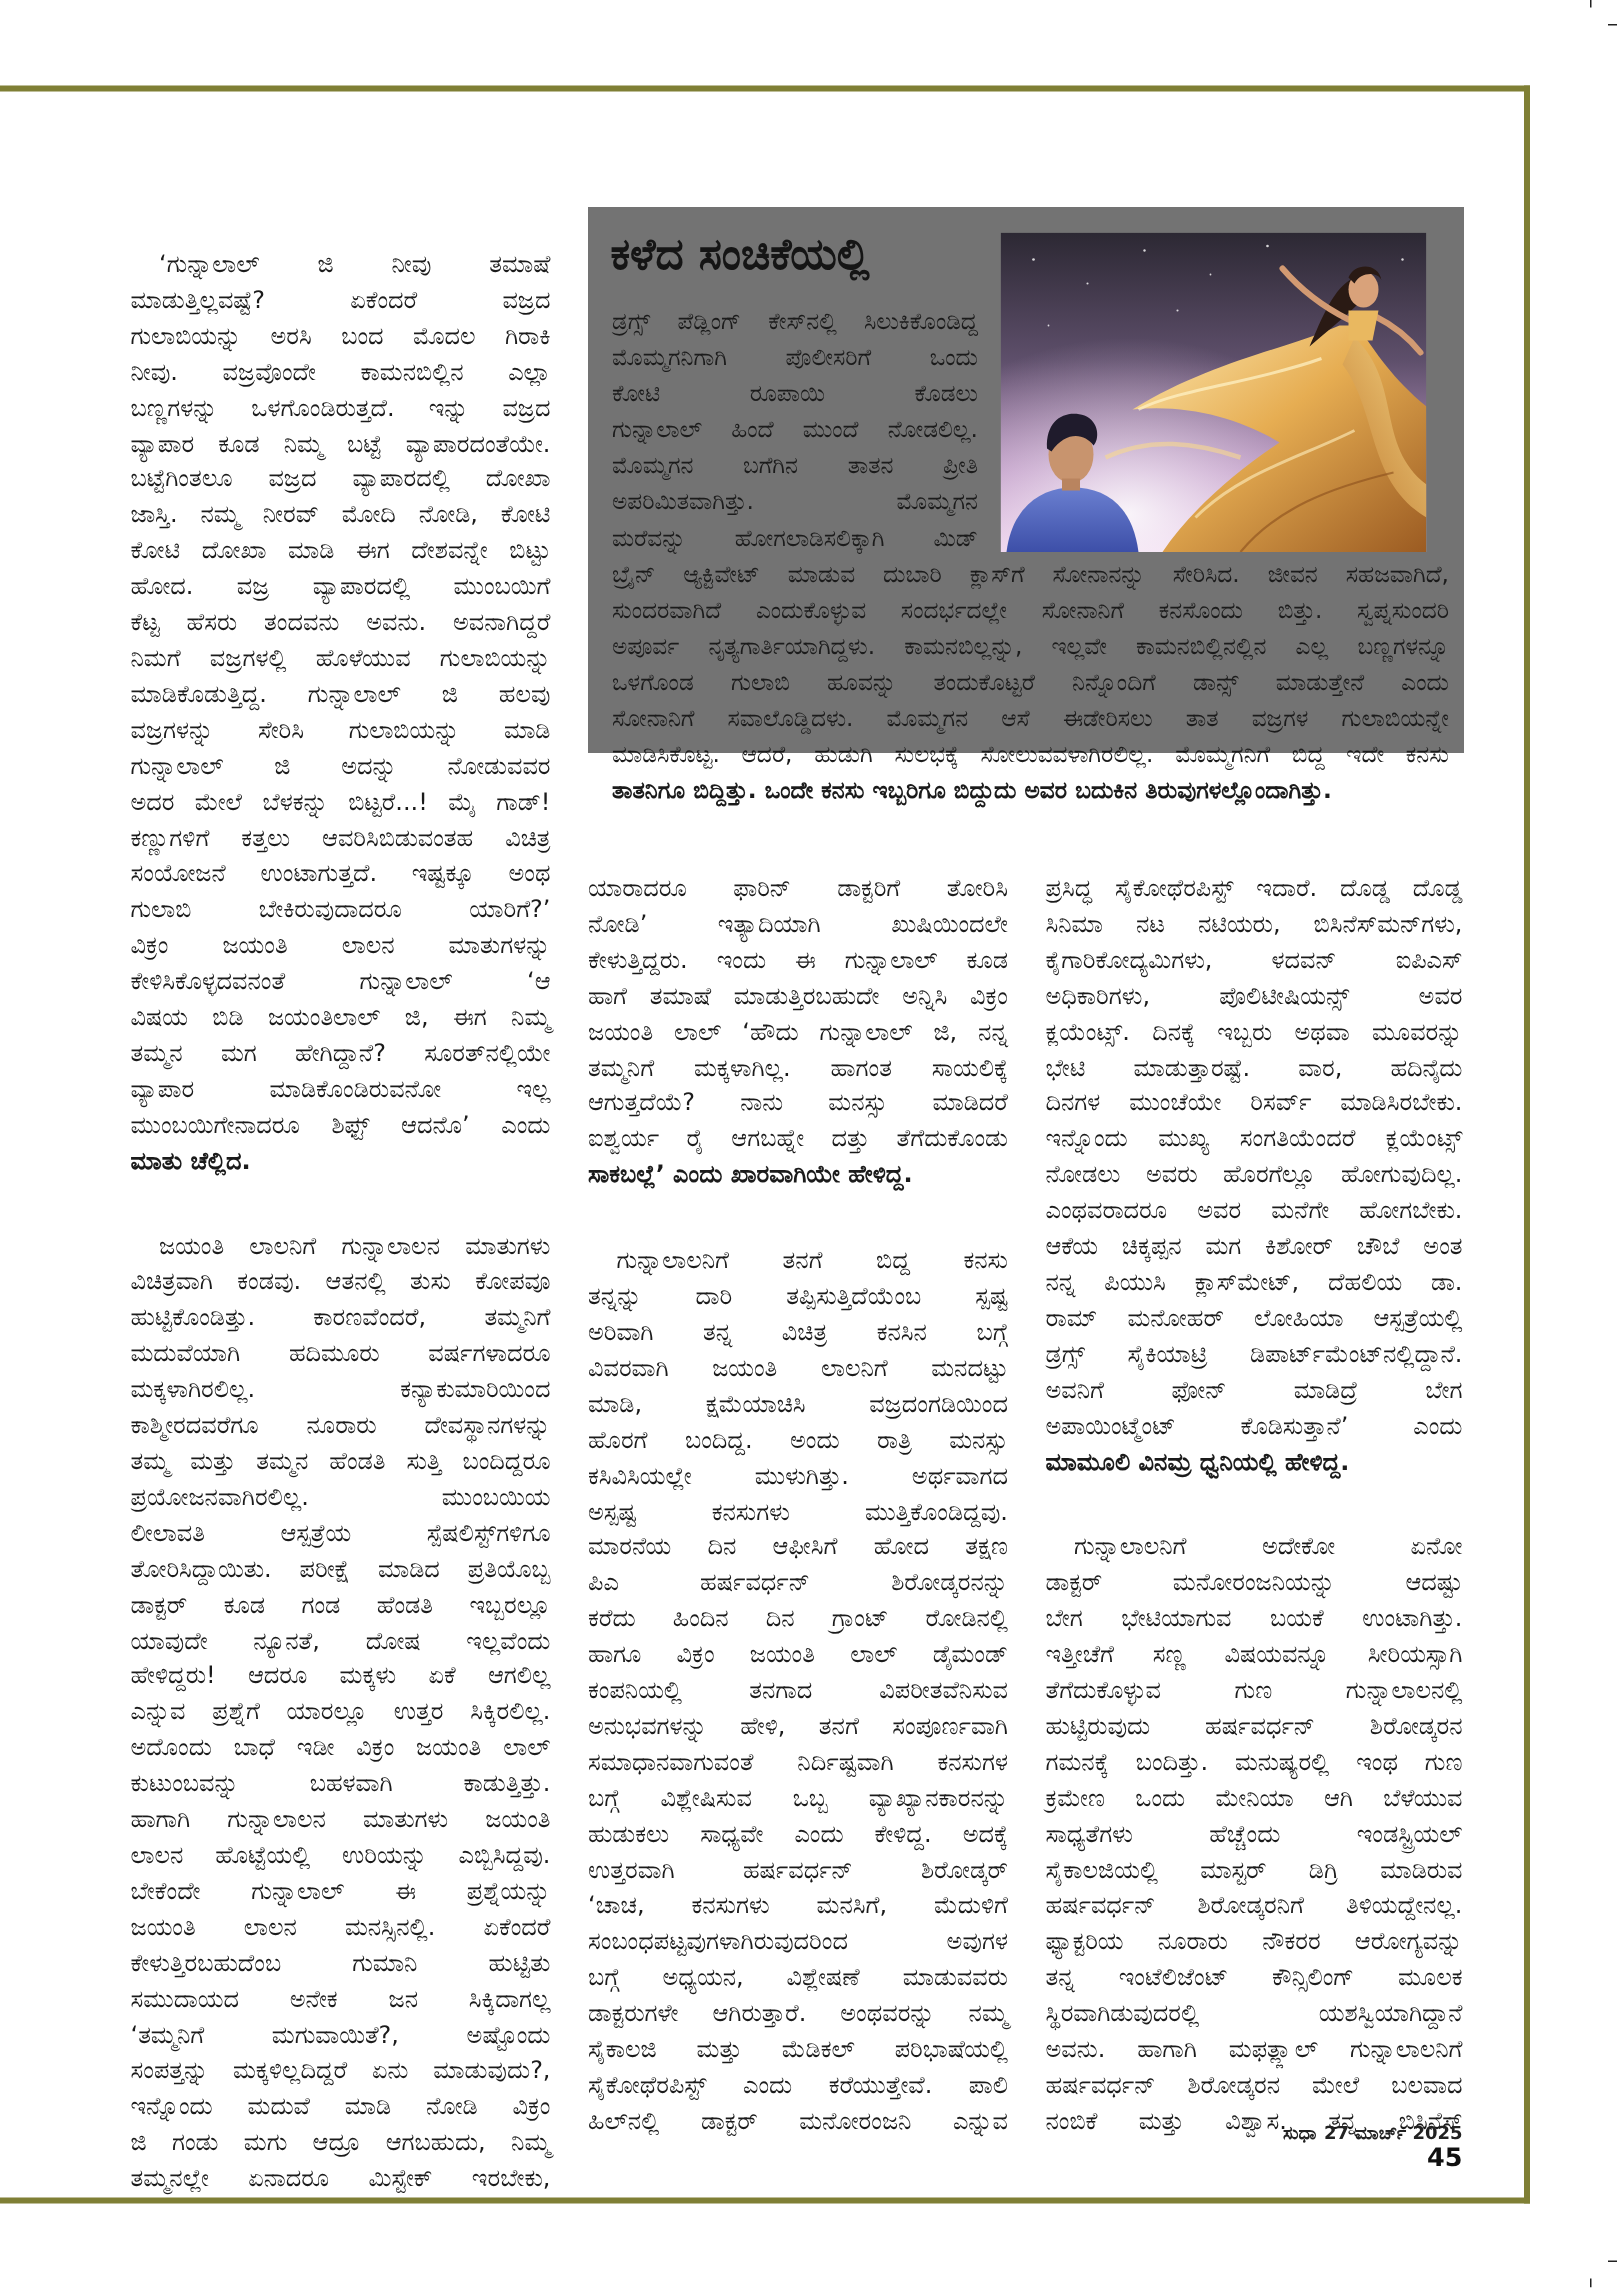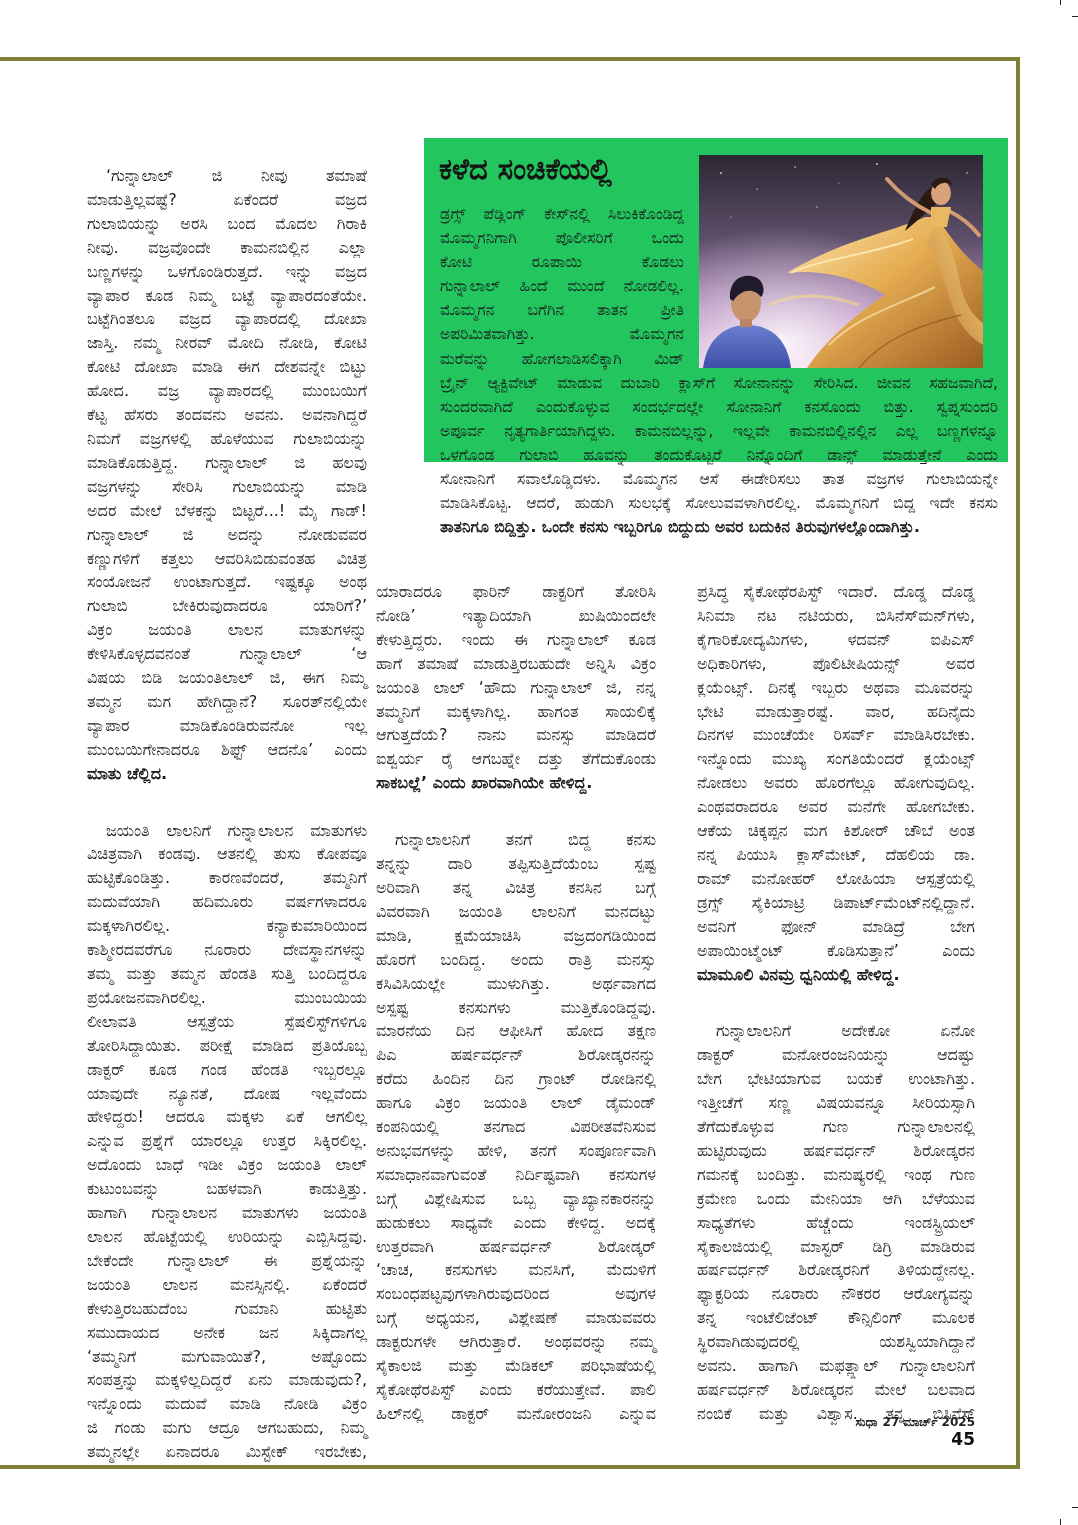--- a/index.html
+++ b/index.html
@@ -9,35 +9,34 @@
       font-family: "DejaVu Sans", sans-serif;
     }
     .rule { position: absolute; background: #7f7f35; }
     .rule-top { left: 0; top: 57px; width: 1020px; height: 4px; }
     .rule-right { left: 1016px; top: 57px; width: 4px; height: 1412px; }
     .rule-bottom { left: 0; top: 1465px; width: 1020px; height: 4px; }
     .crop { position: absolute; background: #222; }
 
     .col { position: absolute; width: 280px; }
     .col-left { left: 87px; top: 131px; }
-    .col-mid { left: 376px; top: 580px; }
+    .col-mid { left: 392px; top: 580px; }
     .col-right { left: 697px; top: 580px; width: 278px; }
 
     .ln {
       font-size: 16px; line-height: 23.9px;
       text-align: justify; text-align-last: justify;
       white-space: normal;
     }
     .ln.ind { text-indent: 19px; margin-top: 33px; }
     .ln.end { text-align-last: left; font-weight: bold; }
 
     .recap {
-      position: absolute; left: 392px; top: 138px; width: 584px; height: 324px;
-      background: #22c55e;
-      margin-left: 32px;
+      position: absolute; left: 392px; top: 138px; width: 584px; height: 364px;
+      background: #737373;
     }
     .recap-heading {
       position: absolute; left: 15px; top: 13px;
       font-size: 29px; line-height: 36px; font-weight: bold; color: #151515;
       white-space: nowrap;
     }
     .recap-narrow { position: absolute; left: 16px; top: 64px; width: 244px; }
     .recap-wide { position: absolute; left: 16px; top: 232.7px; width: 558px; }
     .recap .ln { line-height: 24.1px; font-size: 15.5px; }
     .recap-illustration {
@@ -159,22 +158,22 @@
   <div class="ln">ಬಣ್ಣಗಳನ್ನು ಒಳಗೊಂಡಿರುತ್ತದೆ. ಇನ್ನು ವಜ್ರದ</div>
   <div class="ln">ವ್ಯಾಪಾರ ಕೂಡ ನಿಮ್ಮ ಬಟ್ಟೆ ವ್ಯಾಪಾರದಂತೆಯೇ.</div>
   <div class="ln">ಬಟ್ಟೆಗಿಂತಲೂ ವಜ್ರದ ವ್ಯಾಪಾರದಲ್ಲಿ ದೋಖಾ</div>
   <div class="ln">ಜಾಸ್ತಿ. ನಮ್ಮ ನೀರವ್ ಮೋದಿ ನೋಡಿ, ಕೋಟಿ</div>
   <div class="ln">ಕೋಟಿ ದೋಖಾ ಮಾಡಿ ಈಗ ದೇಶವನ್ನೇ ಬಿಟ್ಟು</div>
   <div class="ln">ಹೋದ. ವಜ್ರ ವ್ಯಾಪಾರದಲ್ಲಿ ಮುಂಬಯಿಗೆ</div>
   <div class="ln">ಕೆಟ್ಟ ಹೆಸರು ತಂದವನು ಅವನು. ಅವನಾಗಿದ್ದರೆ</div>
   <div class="ln">ನಿಮಗೆ ವಜ್ರಗಳಲ್ಲಿ ಹೊಳೆಯುವ ಗುಲಾಬಿಯನ್ನು</div>
   <div class="ln">ಮಾಡಿಕೊಡುತ್ತಿದ್ದ. ಗುನ್ನಾಲಾಲ್ ಜಿ ಹಲವು</div>
   <div class="ln">ವಜ್ರಗಳನ್ನು ಸೇರಿಸಿ ಗುಲಾಬಿಯನ್ನು ಮಾಡಿ</div>
+  <div class="ln">ಗುನ್ನಾಲಾಲ್ ಜಿ ಅದನ್ನು ನೋಡುವವರ</div>
   <div class="ln">ಅದರ ಮೇಲೆ ಬೆಳಕನ್ನು ಬಿಟ್ಟರೆ...! ಮೈ ಗಾಡ್!</div>
-  <div class="ln">ಗುನ್ನಾಲಾಲ್ ಜಿ ಅದನ್ನು ನೋಡುವವರ</div>
   <div class="ln">ಕಣ್ಣುಗಳಿಗೆ ಕತ್ತಲು ಆವರಿಸಿಬಿಡುವಂತಹ ವಿಚಿತ್ರ</div>
   <div class="ln">ಸಂಯೋಜನೆ ಉಂಟಾಗುತ್ತದೆ. ಇಷ್ಟಕ್ಕೂ ಅಂಥ</div>
   <div class="ln">ಗುಲಾಬಿ ಬೇಕಿರುವುದಾದರೂ ಯಾರಿಗೆ?’</div>
   <div class="ln">ವಿಕ್ರಂ ಜಯಂತಿ ಲಾಲನ ಮಾತುಗಳನ್ನು</div>
   <div class="ln">ಕೇಳಿಸಿಕೊಳ್ಳದವನಂತೆ ಗುನ್ನಾಲಾಲ್ ‘ಆ</div>
   <div class="ln">ವಿಷಯ ಬಿಡಿ ಜಯಂತಿಲಾಲ್ ಜಿ, ಈಗ ನಿಮ್ಮ</div>
   <div class="ln">ತಮ್ಮನ ಮಗ ಹೇಗಿದ್ದಾನೆ? ಸೂರತ್‌ನಲ್ಲಿಯೇ</div>
   <div class="ln">ವ್ಯಾಪಾರ ಮಾಡಿಕೊಂಡಿರುವನೋ ಇಲ್ಲ</div>
   <div class="ln">ಮುಂಬಯಿಗೇನಾದರೂ ಶಿಫ್ಟ್ ಆದನೊ’ ಎಂದು</div>
   <div class="ln end">ಮಾತು ಚೆಲ್ಲಿದ.</div>

